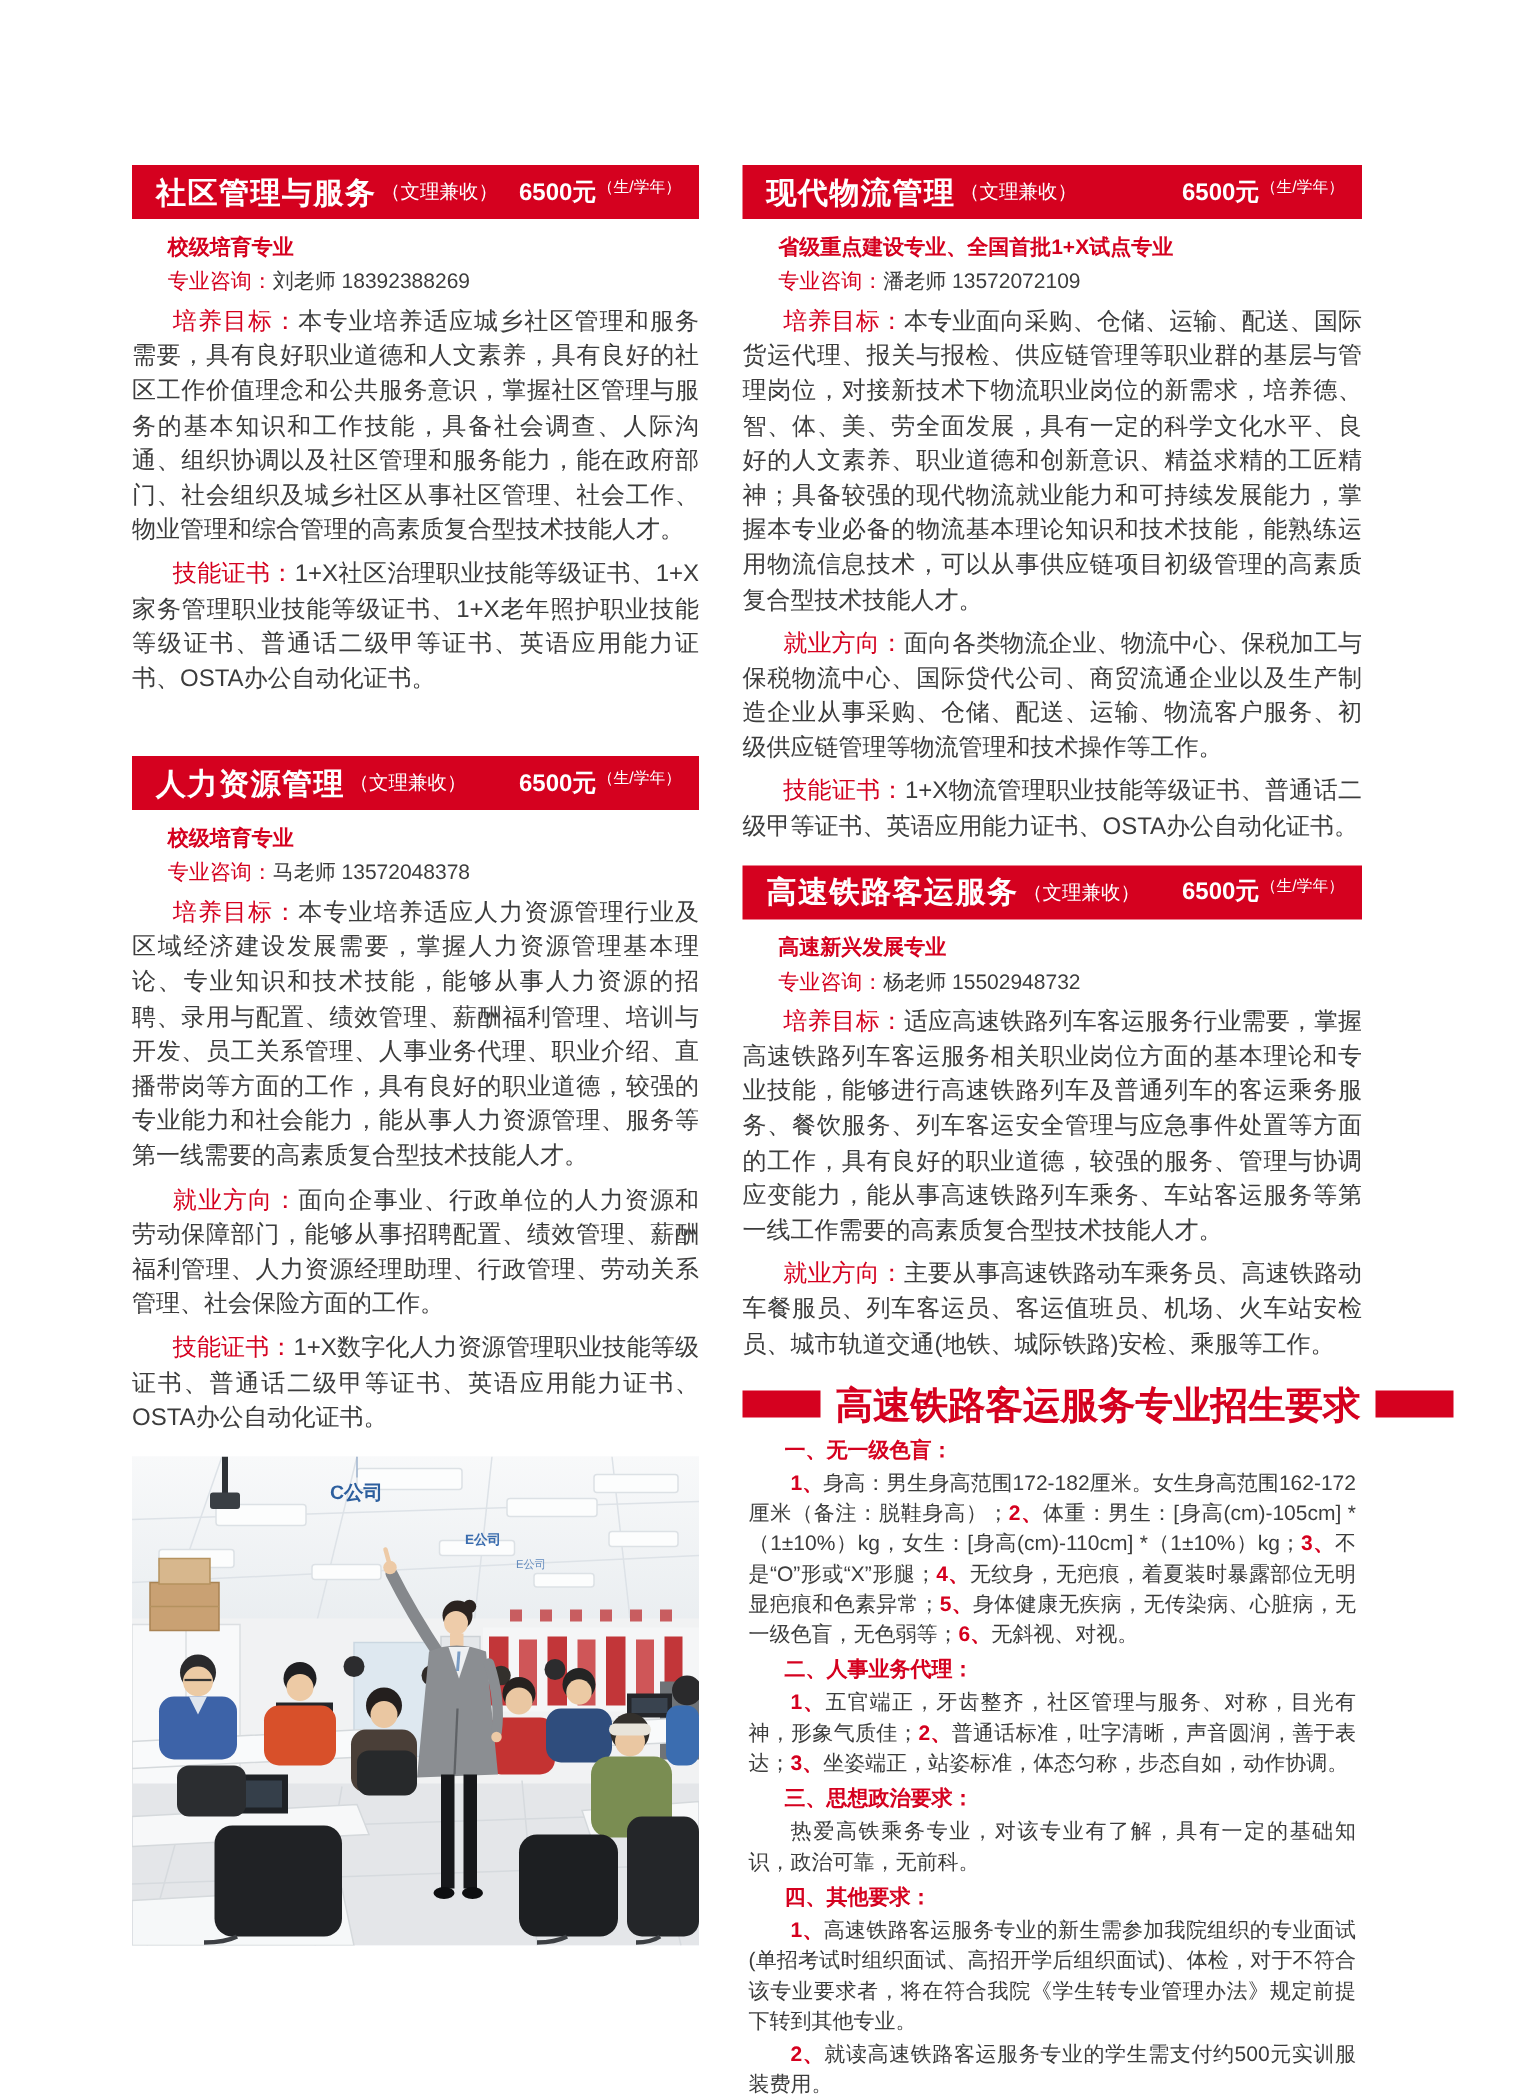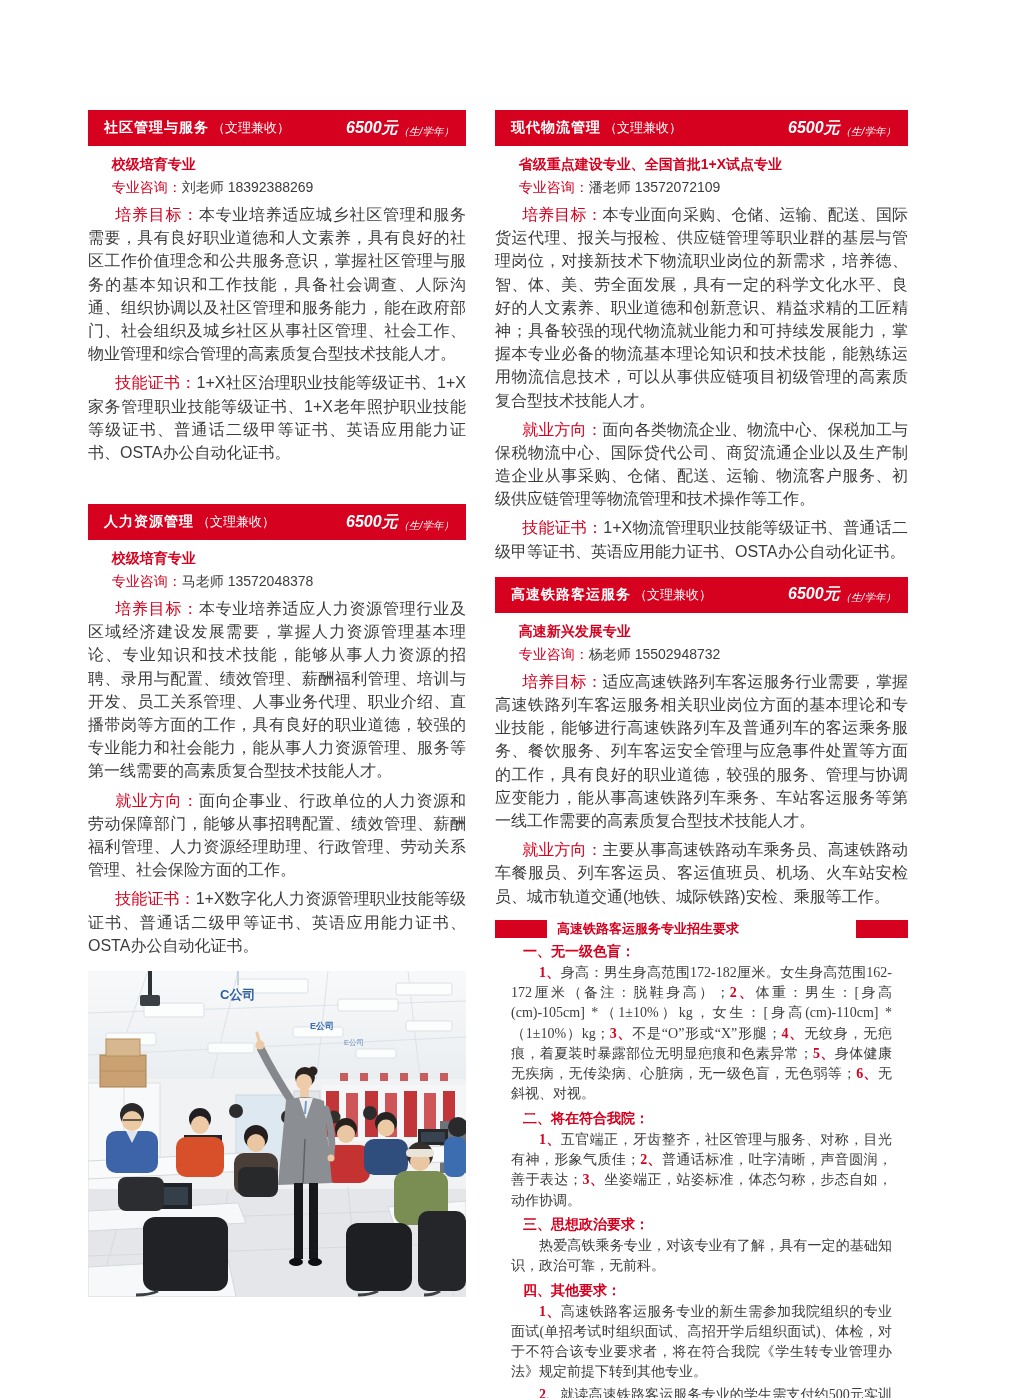--- a/index.html
+++ b/index.html
@@ -12,41 +12,41 @@
     font-family:"Liberation Sans","DejaVu Sans",sans-serif;color:var(--body);
   }
   .col{position:absolute;top:110px;}
   .col-left{left:88px;width:378px;}
   .col-right{left:495px;width:413px;}
 
   .bar{
     background:var(--red);color:#fff;height:36px;display:flex;align-items:center;
     padding:0 12px 0 16px;box-sizing:border-box;
   }
-  .bar-title{font-size:14px;font-weight:bold;letter-spacing:1px;white-space:nowrap;}
+  .bar-title{font-size:20px;font-weight:bold;letter-spacing:1px;white-space:nowrap;}
   .bar-note{font-size:13px;margin-left:3px;white-space:nowrap;}
-  .bar-right{margin-left:auto;display:flex;align-items:flex-end;white-space:nowrap;font-style:italic;}
+  .bar-right{margin-left:auto;display:flex;align-items:flex-start;white-space:nowrap;}
   .bar-fee{font-size:16px;font-weight:bold;}
   .bar-unit{font-size:10.5px;margin-left:1px;}
 
   .badge{color:var(--red);font-weight:bold;font-size:14px;margin:10px 0 0;padding-left:1.7em;}
   .line{margin:5px 0 0;font-size:14px;padding-left:1.7em;}
   .para{margin:6px 0 0;font-size:16px;line-height:1.45;text-align:justify;text-indent:1.7em;}
   .plabel{color:var(--red);font-weight:normal;}
   .gap-lg{margin-top:40px;}
   .gap-sm{margin-top:14px;}
 
   .photo{margin-top:14px;display:block;}
 
   .req{margin-top:12px;}
   .req-title-row{display:flex;align-items:center;gap:10px;}
   .req-block{width:52px;height:18px;background:var(--red);flex:0 0 auto;}
-  .req-title{flex:1;text-align:left;color:var(--red);font-size:13px;font-weight:bold;margin:0;white-space:nowrap;}
+  .req-title{flex:1;text-align:left;color:var(--red);font-size:25px;font-weight:bold;margin:0;white-space:nowrap;}
   .req-head{color:var(--red);font-size:14px;font-weight:bold;margin:5px 0 0;padding-left:2em;}
-  .req-para{margin:2px 16px 0;font-size:14px;line-height:1.45;text-align:justify;text-indent:2em;font-family:Liberation Serif, serif;}
+  .req-para{margin:2px 4px 0;font-size:14px;line-height:1.45;text-align:justify;text-indent:2em;}
   .seg-red{color:var(--red);font-weight:bold;}
 </style>
 </head>
 <body>
 
 <div class="page">
 
   <div class="col col-left">
 
     <section class="card">
@@ -293,21 +293,21 @@
     <section class="req">
       <div class="req-title-row">
         <span class="req-block"></span>
         <h2 class="req-title">高速铁路客运服务专业招生要求</h2>
         <span class="req-block"></span>
       </div>
 
       <h3 class="req-head">一、无一级色盲：</h3>
       <p class="req-para"><span class="seg-red">1、</span><span>身高：男生身高范围172-182厘米。女生身高范围162-172厘米（备注：脱鞋身高）；</span><span class="seg-red">2、</span><span>体重：男生：[身高(cm)-105cm] *（1±10%）kg，女生：[身高(cm)-110cm] *（1±10%）kg；</span><span class="seg-red">3、</span><span>不是“O”形或“X”形腿；</span><span class="seg-red">4、</span><span>无纹身，无疤痕，着夏装时暴露部位无明显疤痕和色素异常；</span><span class="seg-red">5、</span><span>身体健康无疾病，无传染病、心脏病，无一级色盲，无色弱等；</span><span class="seg-red">6、</span><span>无斜视、对视。</span></p>
 
-      <h3 class="req-head">二、将在符合我院：</h3>
+      <h3 class="req-head">二、人事业务代理：</h3>
       <p class="req-para"><span class="seg-red">1、</span><span>五官端正，牙齿整齐，社区管理与服务、对称，目光有神，形象气质佳；</span><span class="seg-red">2、</span><span>普通话标准，吐字清晰，声音圆润，善于表达；</span><span class="seg-red">3、</span><span>坐姿端正，站姿标准，体态匀称，步态自如，动作协调。</span></p>
 
       <h3 class="req-head">三、思想政治要求：</h3>
       <p class="req-para"><span>热爱高铁乘务专业，对该专业有了解，具有一定的基础知识，政治可靠，无前科。</span></p>
 
       <h3 class="req-head">四、其他要求：</h3>
       <p class="req-para"><span class="seg-red">1、</span><span>高速铁路客运服务专业的新生需参加我院组织的专业面试(单招考试时组织面试、高招开学后组织面试)、体检，对于不符合该专业要求者，将在符合我院《学生转专业管理办法》规定前提下转到其他专业。</span></p>
       <p class="req-para"><span class="seg-red">2、</span><span>就读高速铁路客运服务专业的学生需支付约500元实训服装费用。</span></p>
     </section>
   </div>

